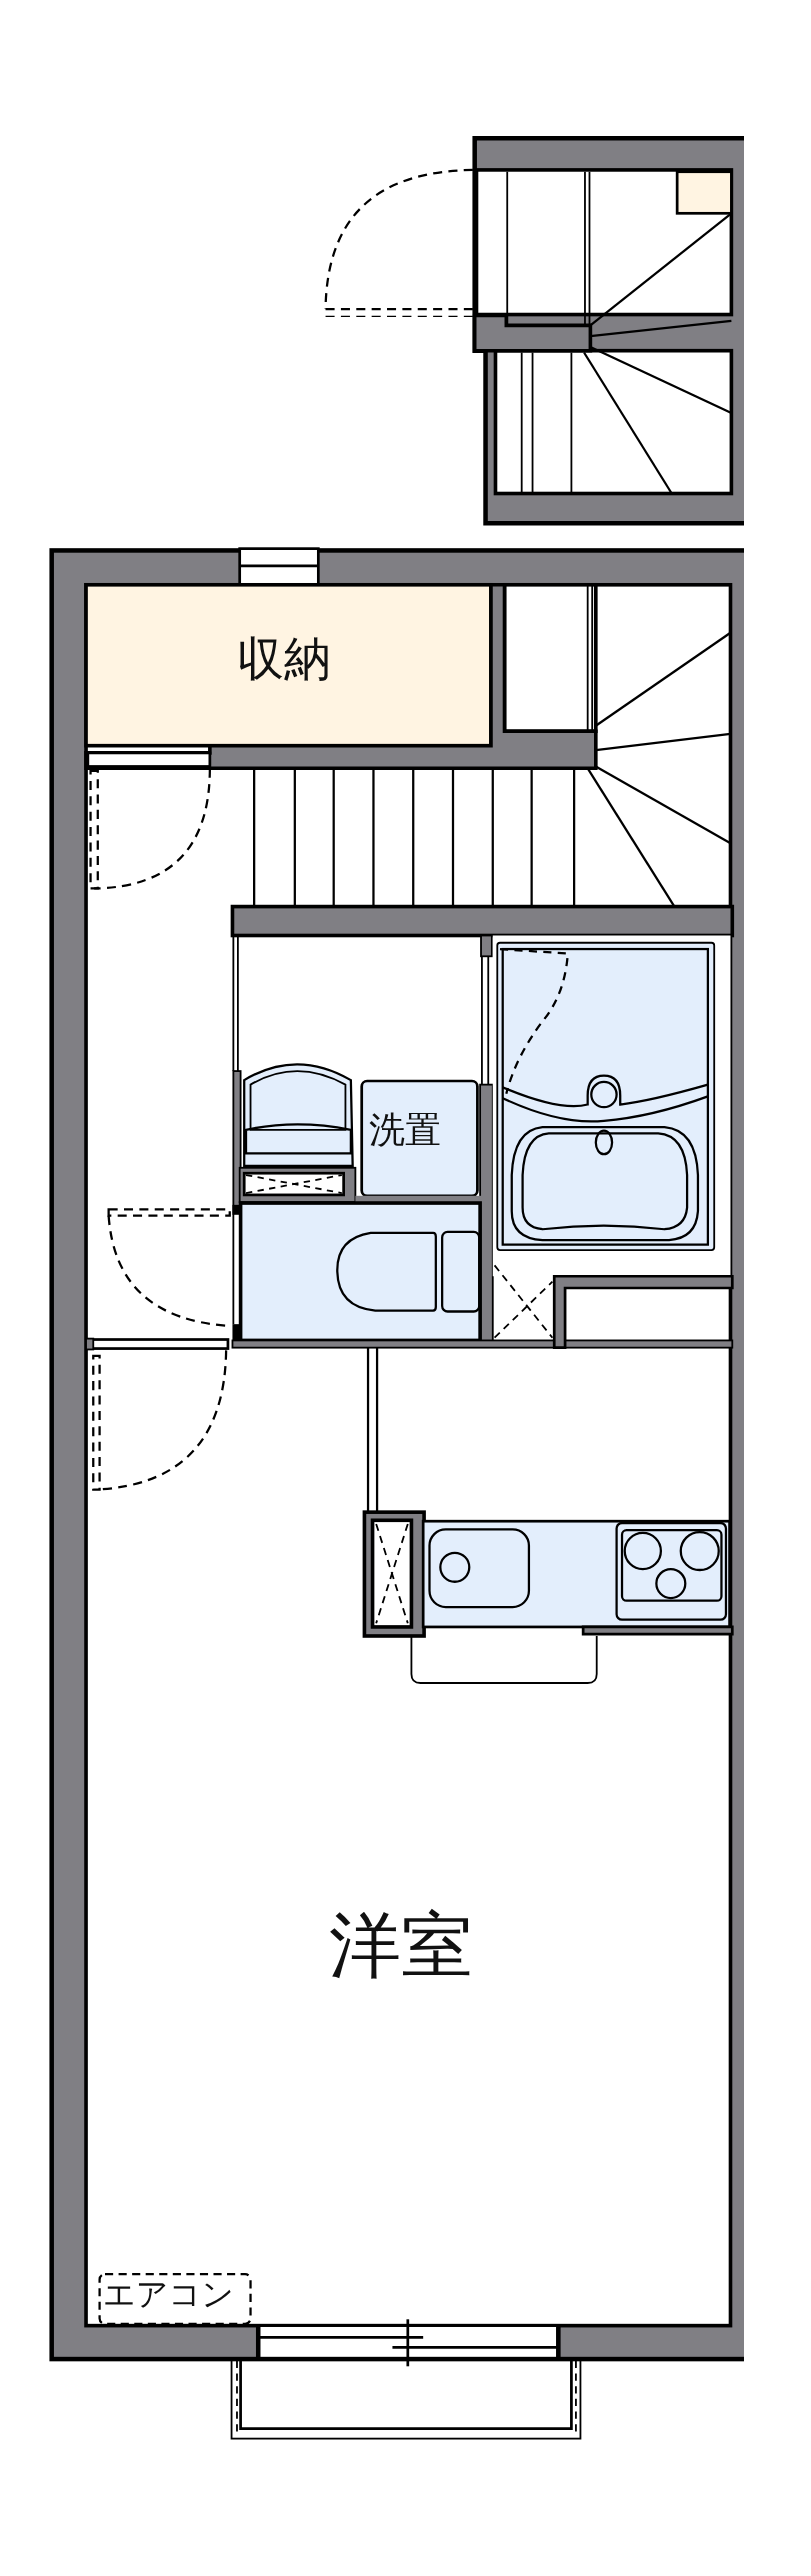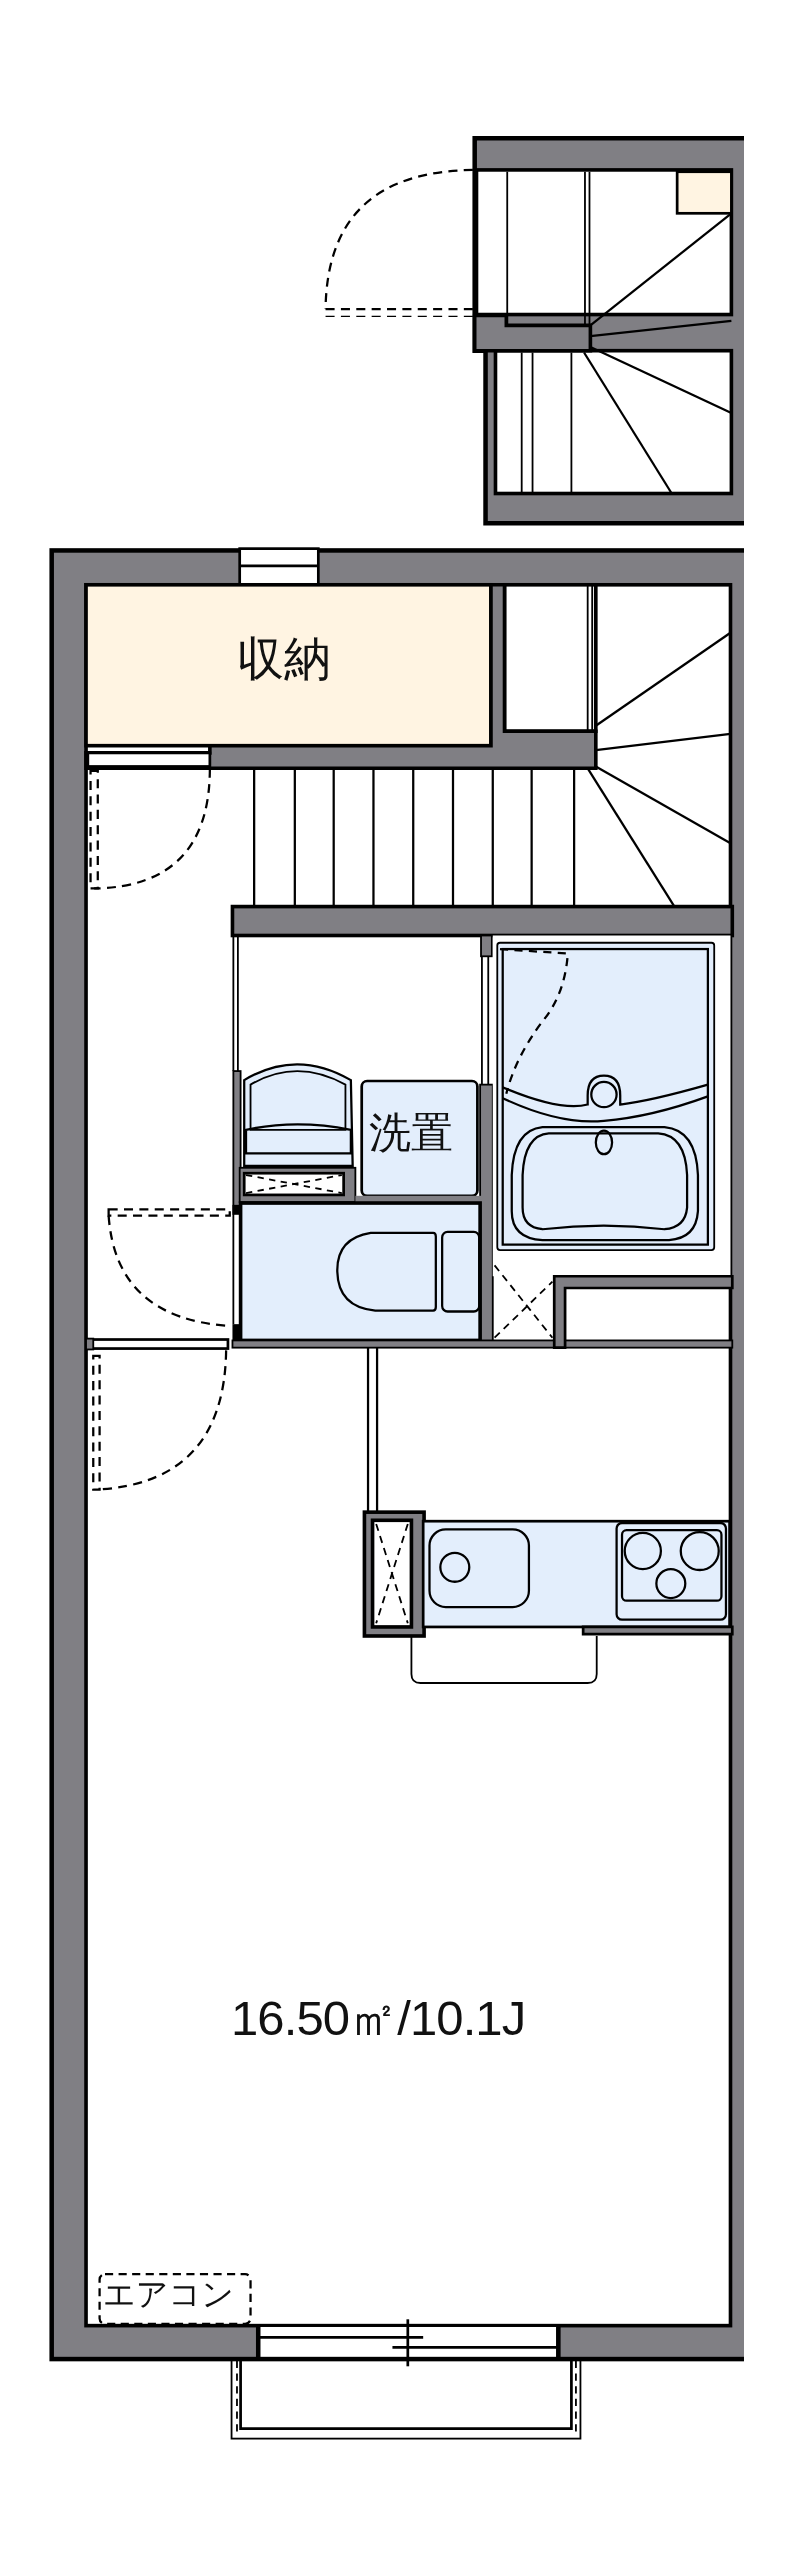--- a/index.html
+++ b/index.html
@@ -1,20 +1,20 @@
 <!DOCTYPE html>
 <html style="font-size:14.5px"><head>
 <meta charset="utf-8">
 <style>
   html, body { margin: 0; padding: 0; background: #ffffff; }
   #canvas { position: relative; width: 744px; height: 2576px; overflow: hidden; background: #ffffff; }
   svg { position: absolute; left: 0; top: 0; }
   .lbl { position: absolute; font-family: "DejaVu Sans", sans-serif; color: #111; white-space: nowrap; line-height: 1; }
   #lbl-storage { left: 237px; top: 635px; font-size: 47px; }
-  #lbl-washer { left: 369px; top: 1112px; font-size: 42px; }
+  #lbl-washer { left: 369px; top: 1112px; font-size: 36px; }
   #lbl-room { left: 329px; top: 1909px; font-size: 72px; }
   #lbl-area { left: 231px; top: 1994px; font-size: 49px; letter-spacing: -0.9px; font-family: "Liberation Sans", sans-serif; }
   #lbl-ac { left: 103px; top: 2278px; font-size: 32px; }
 </style>
 </head>
 <body>
 
 <div id="canvas">
 <svg width="812" height="2576" viewBox="0 0 898 2850">
 
@@ -189,16 +189,16 @@
   <g>
     <rect x="256" y="2610" width="386" height="88" fill="none" stroke="#000" stroke-width="2"></rect>
     <path d="M266,2612 L266,2687 L632,2687 L632,2612" fill="none" stroke="#000" stroke-width="3"></path>
     <line x1="262" y1="2612" x2="262" y2="2696" stroke="#000" stroke-width="2" stroke-dasharray="8,6"></line>
     <line x1="637" y1="2612" x2="637" y2="2696" stroke="#000" stroke-width="2" stroke-dasharray="8,6"></line>
   </g>
 </svg>
 
 <div class="lbl" id="lbl-storage">収納</div>
 <div class="lbl" id="lbl-washer">洗置</div>
-<div class="lbl" id="lbl-area">16.50㎡/10.1J</div>
+<div class="lbl" id="lbl-room">洋室</div>
 <div class="lbl" id="lbl-ac">エアコン</div>
 </div>
 
 
 </body></html>

